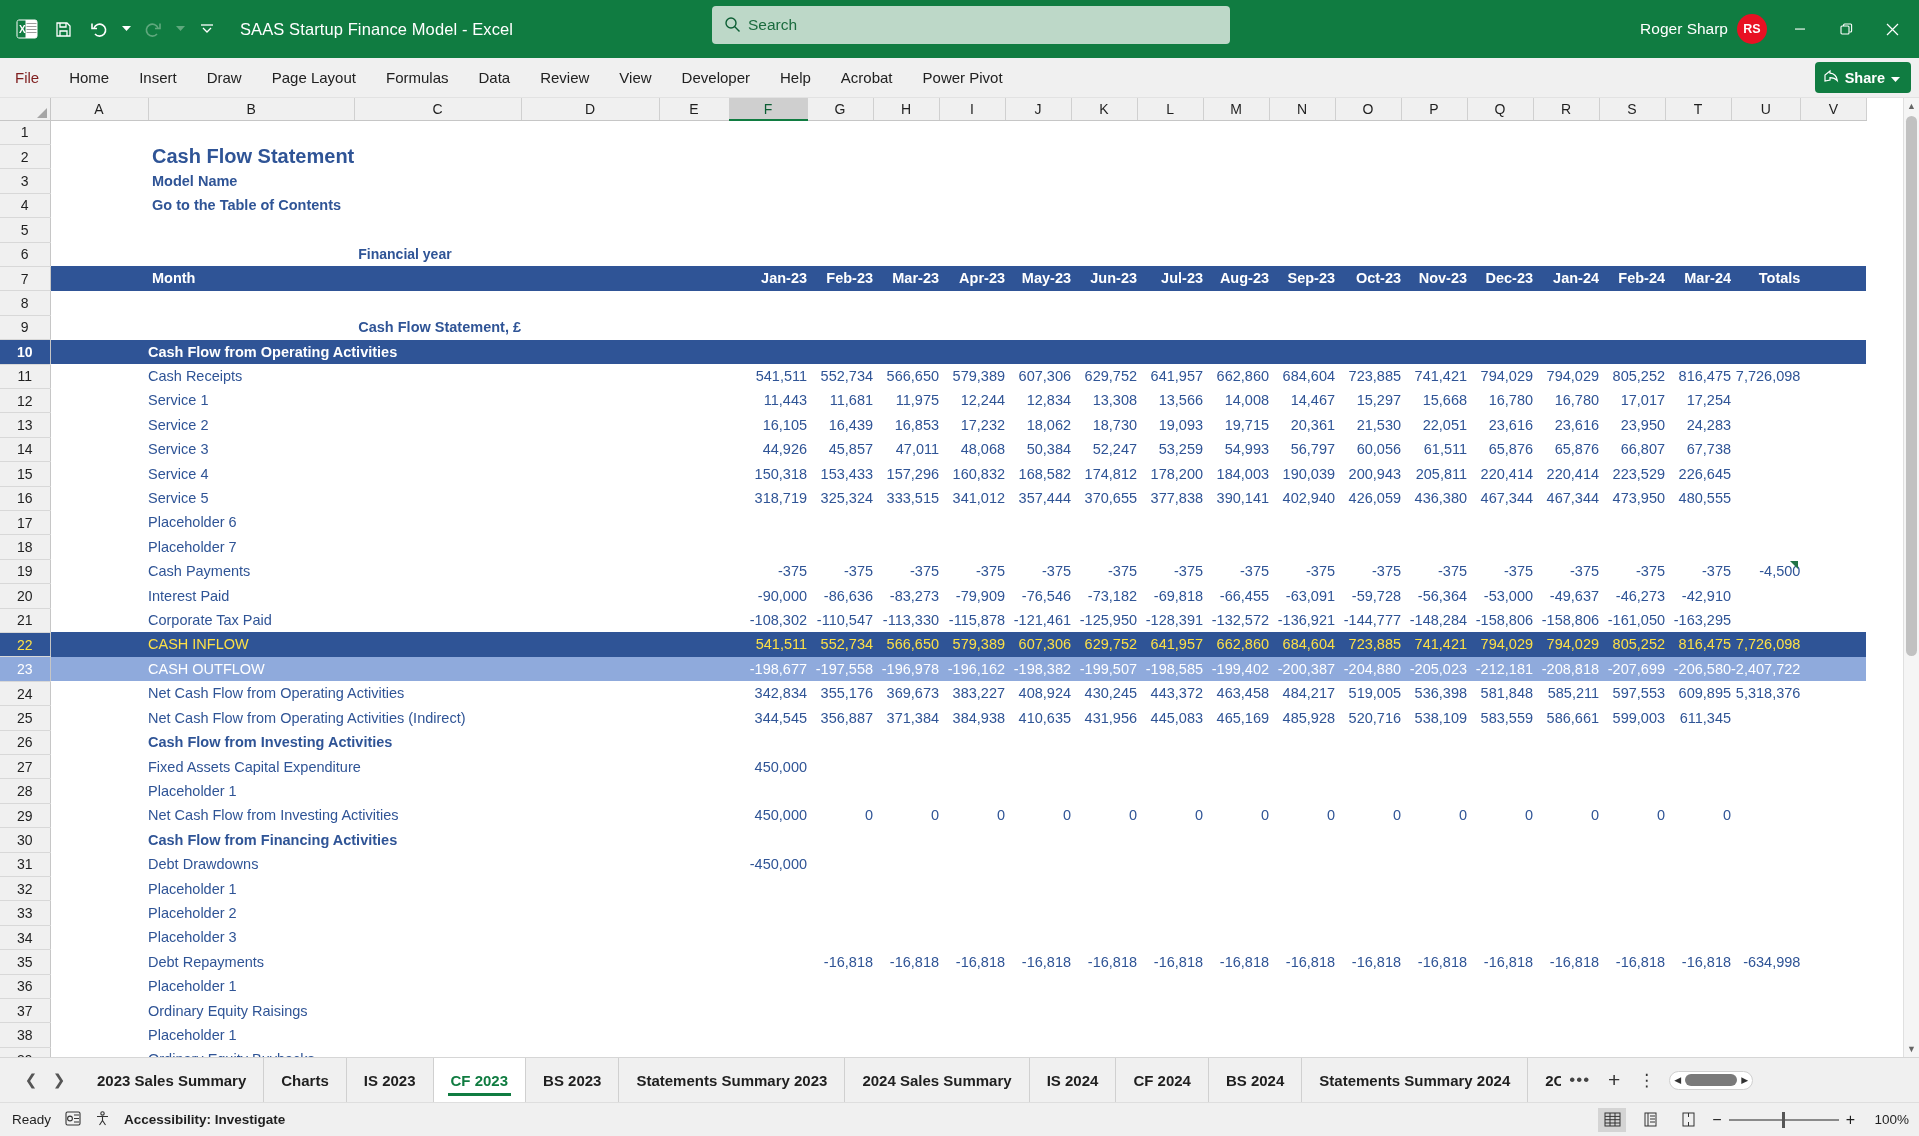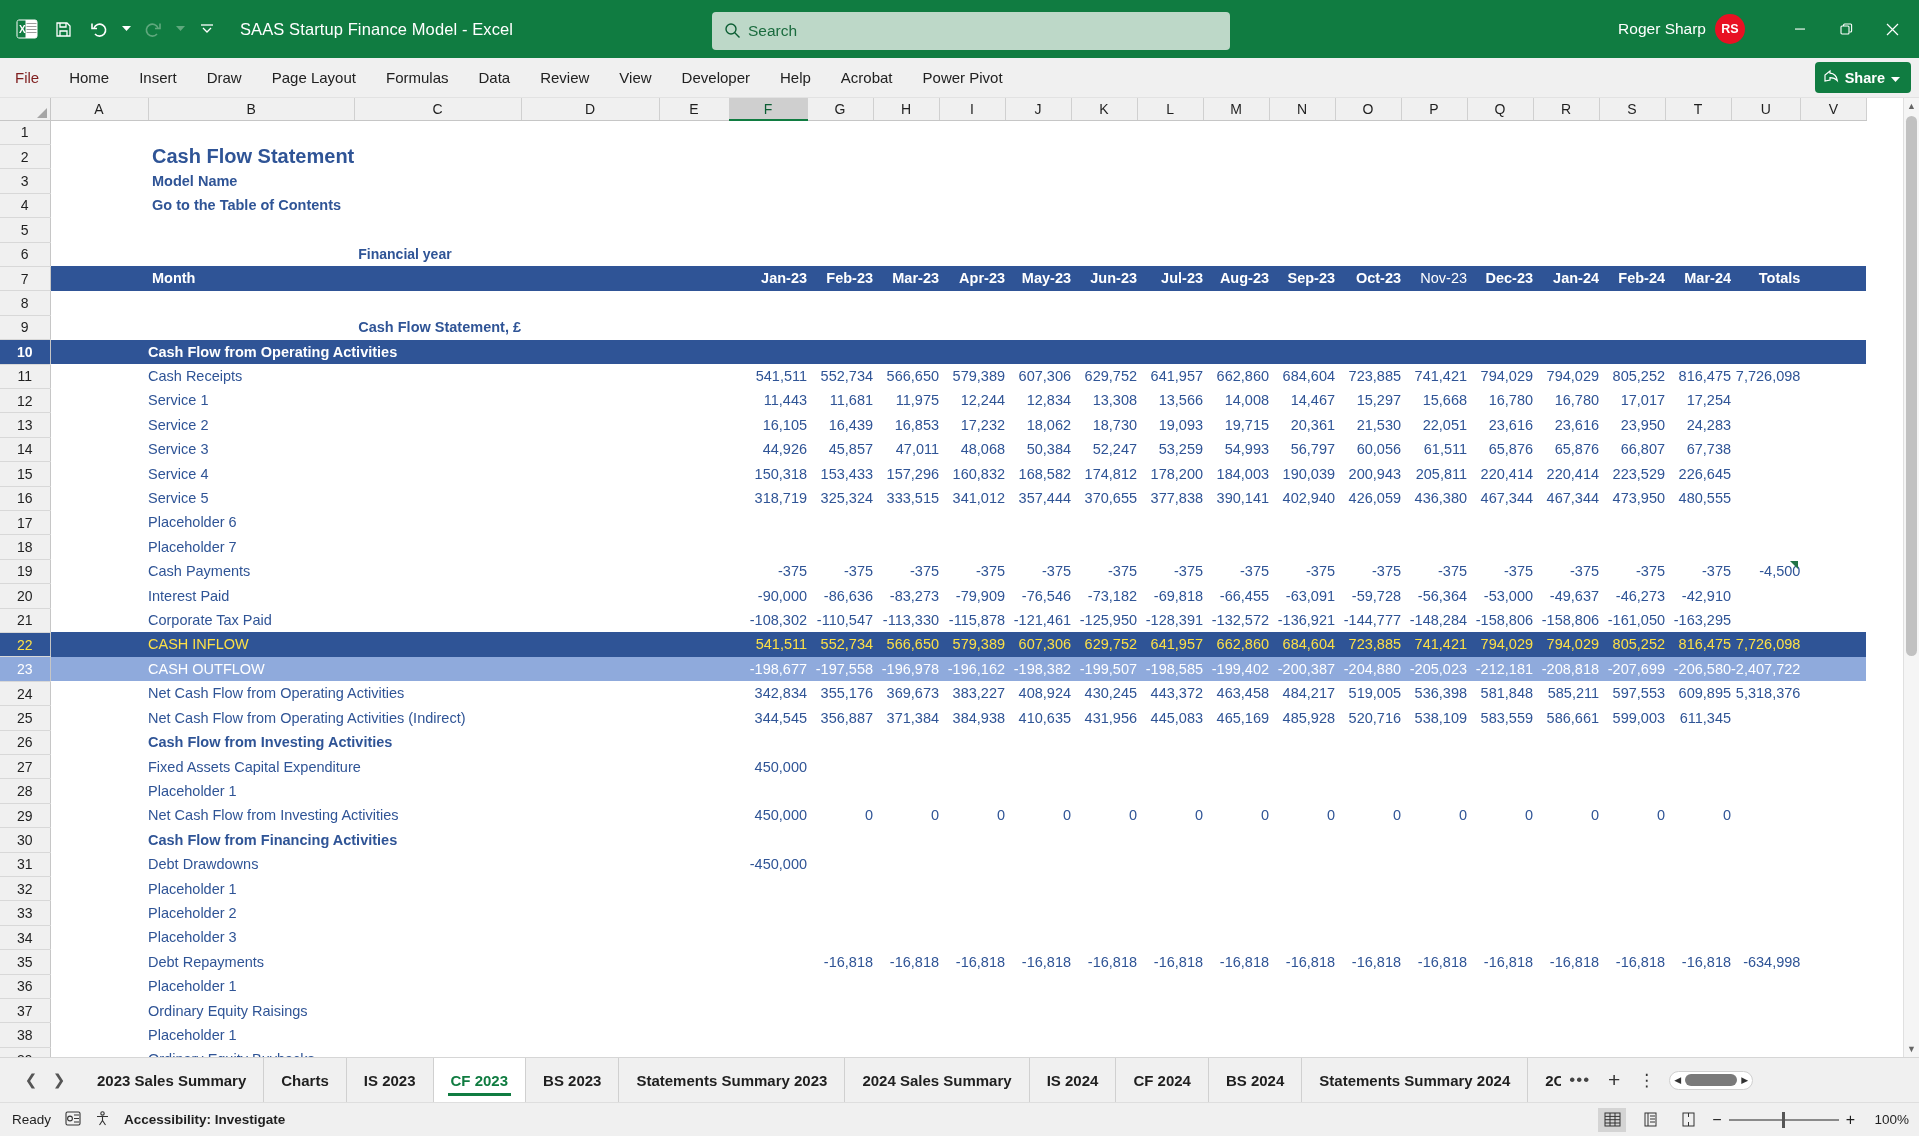--- a/index.html
+++ b/index.html
@@ -30,21 +30,21 @@
   .qat-caret { width: 16px; height: 34px; display:flex; align-items:center; justify-content:center;}
   .doc-title {
     margin-left: 16px;
     font-size: 16.5px;
     white-space: nowrap;
     letter-spacing: .1px;
   }
   .searchwrap {
     position: absolute;
     left: 712px;
-    top: 12px;
+    top: 6px;
     width: 518px;
     height: 38px;
   }
   .searchbox {
     width: 100%; height: 100%;
     background: #bdd8c8;
     border: none;
     border-radius: 4px;
     display: flex; align-items: center;
     padding-left: 34px;
@@ -59,21 +59,21 @@
   .search-input::placeholder { color: #1a6b3e; opacity: 1; }
   .tb-right {
     position: absolute; right: 0; top: 0; height: 58px;
     display: flex; align-items: center; gap: 0px; padding-right: 4px;
   }
   .username { font-size: 15.5px; margin-right: 9px; white-space: nowrap; }
   .avatar {
     width: 30px; height: 30px; border-radius: 50%;
     background: #e81123; color: #fff;
     display: flex; align-items: center; justify-content: center;
-    font-size: 12.5px; font-weight: bold; margin-right: 32px;
+    font-size: 12.5px; font-weight: bold; margin-right: 10px;
   }
   .wbtn {
     width: 46px; height: 46px;
     display: flex; align-items: center; justify-content: center;
   }
 
   
   .ribbon {
     height: 40px;
     background: #f0f0f0;
@@ -572,21 +572,21 @@
           <td class="cell" style="background: rgb(47, 84, 150); color: rgb(255, 255, 255); font-weight: bold;">Jan-23</td>
           <td class="cell" style="background: rgb(47, 84, 150); color: rgb(255, 255, 255); font-weight: bold;">Feb-23</td>
           <td class="cell" style="background: rgb(47, 84, 150); color: rgb(255, 255, 255); font-weight: bold;">Mar-23</td>
           <td class="cell" style="background: rgb(47, 84, 150); color: rgb(255, 255, 255); font-weight: bold;">Apr-23</td>
           <td class="cell" style="background: rgb(47, 84, 150); color: rgb(255, 255, 255); font-weight: bold;">May-23</td>
           <td class="cell" style="background: rgb(47, 84, 150); color: rgb(255, 255, 255); font-weight: bold;">Jun-23</td>
           <td class="cell" style="background: rgb(47, 84, 150); color: rgb(255, 255, 255); font-weight: bold;">Jul-23</td>
           <td class="cell" style="background: rgb(47, 84, 150); color: rgb(255, 255, 255); font-weight: bold;">Aug-23</td>
           <td class="cell" style="background: rgb(47, 84, 150); color: rgb(255, 255, 255); font-weight: bold;">Sep-23</td>
           <td class="cell" style="background: rgb(47, 84, 150); color: rgb(255, 255, 255); font-weight: bold;">Oct-23</td>
-          <td class="cell" style="background: rgb(47, 84, 150); color: rgb(255, 255, 255); font-weight: normal;">Nov-23</td>
+          <td class="cell" style="background: rgb(47, 84, 150); color: rgb(255, 255, 255); font-weight: bold;">Nov-23</td>
           <td class="cell" style="background: rgb(47, 84, 150); color: rgb(255, 255, 255); font-weight: bold;">Dec-23</td>
           <td class="cell" style="background: rgb(47, 84, 150); color: rgb(255, 255, 255); font-weight: bold;">Jan-24</td>
           <td class="cell" style="background: rgb(47, 84, 150); color: rgb(255, 255, 255); font-weight: bold;">Feb-24</td>
           <td class="cell" style="background: rgb(47, 84, 150); color: rgb(255, 255, 255); font-weight: bold;">Mar-24</td>
           <td class="cell" style="background: rgb(47, 84, 150); color: rgb(255, 255, 255); font-weight: bold;">Totals</td>
           <td class="cell" style="background: rgb(47, 84, 150); color: rgb(255, 255, 255); font-weight: bold;"></td>
         </tr>
         <tr>
           <td class="rowhdr">8</td>
           <td class="cell"></td>

